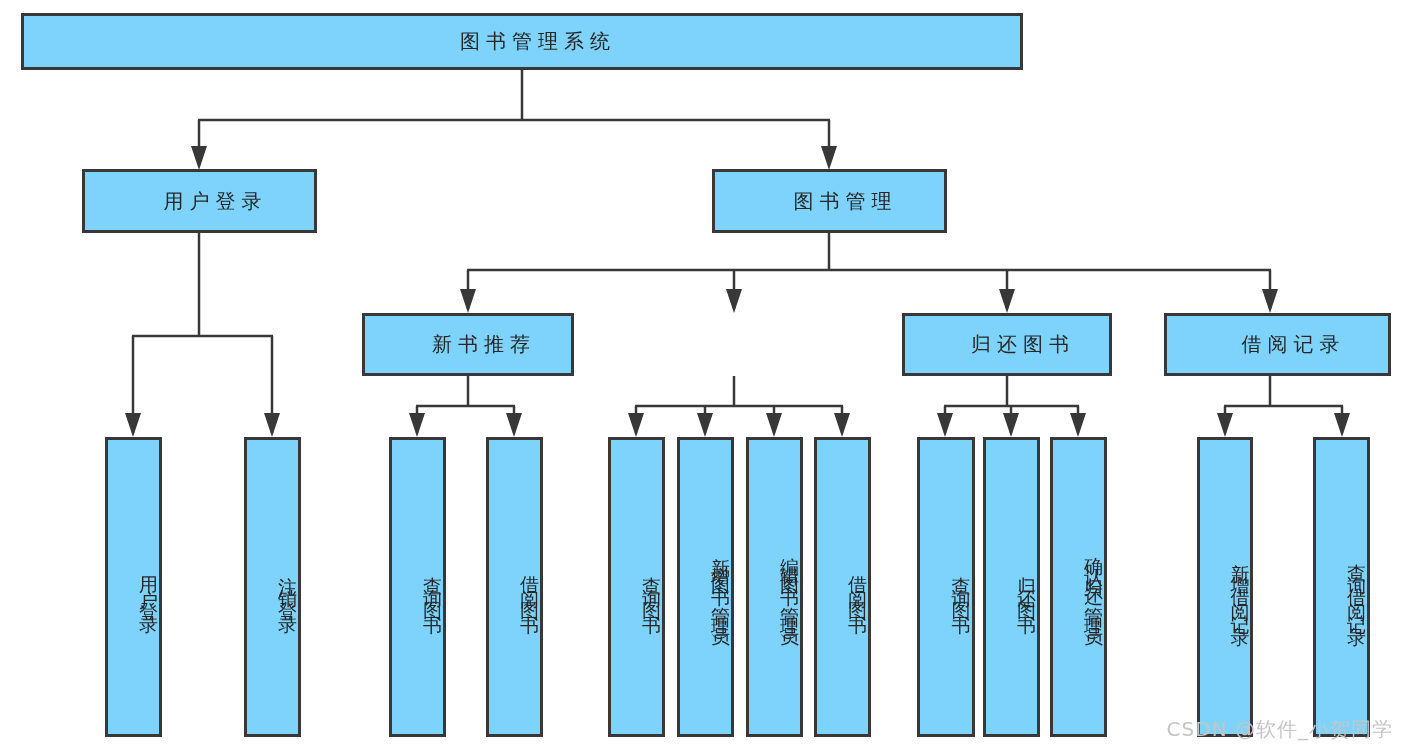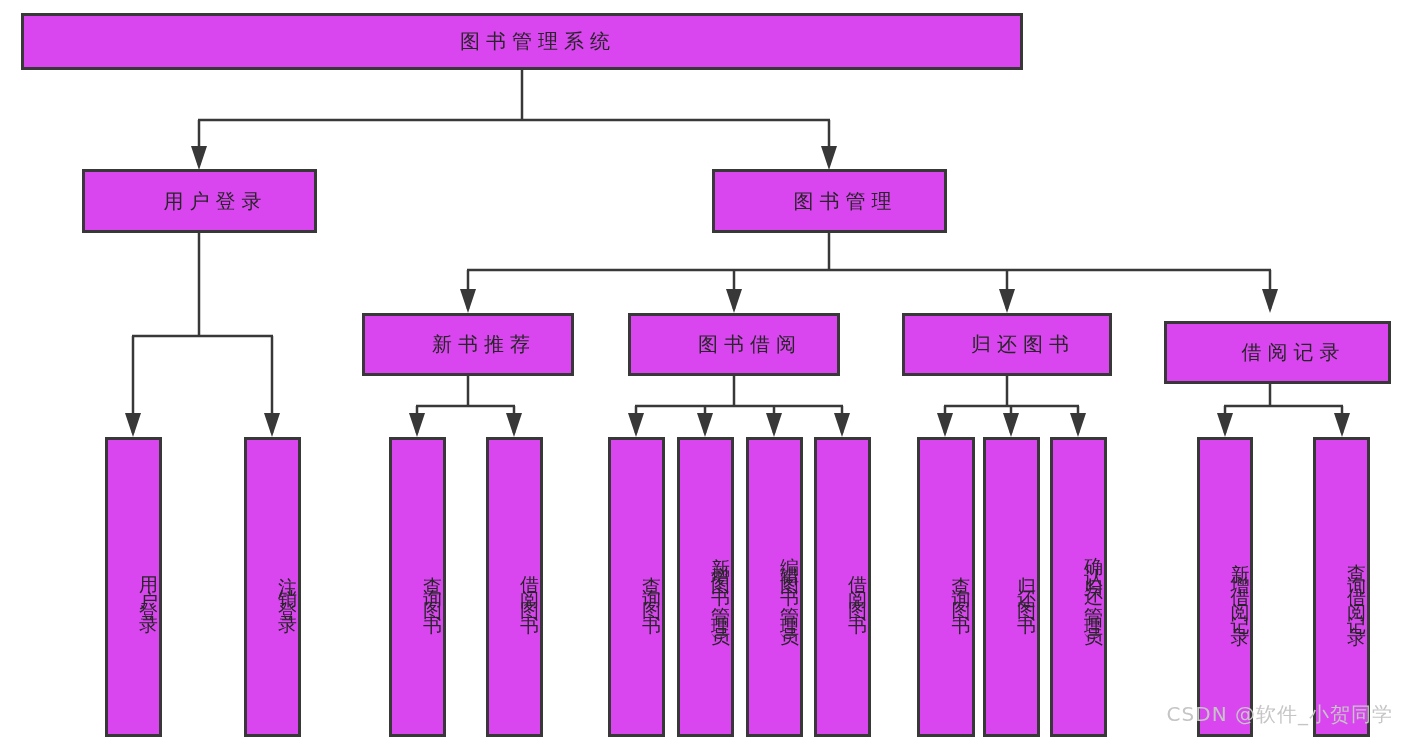--- a/index.html
+++ b/index.html
@@ -17,39 +17,39 @@
     font-family:"DejaVu Sans","Liberation Sans",sans-serif;
     color:var(--text);
     overflow:hidden;
   }
   .wires{position:absolute;left:0;top:0;width:1405px;height:747px;}
   .wires line{stroke:var(--line);stroke-width:2.5;}
   .wires polygon{fill:var(--line);}
   .box{
     position:absolute;
     box-sizing:border-box;
-    background:#d946ef;
+    background:#7dd3fc;
     border:3px solid var(--box-border);
     display:flex;align-items:center;justify-content:center;
     text-align:center;
     white-space:nowrap;
     padding-left:32px;
   }
   .h{font-size:20px;letter-spacing:6px;}
   .v{
     writing-mode:vertical-rl;
     text-orientation:mixed;
     font-size:19px;
     letter-spacing:10px;
     white-space:nowrap;
   }
   .v.short{letter-spacing:13px;}
   .watermark{
     position:absolute;
-    right:12px;bottom:19px;
+    right:12px;bottom:4px;
     font-size:20px;
     letter-spacing:1px;
     color:var(--watermark);
     z-index:5;
   }
 </style>
 </head>
 <body>
 
 <div class="stage">
@@ -115,23 +115,22 @@
     <line x1="1342" y1="406" x2="1342" y2="433"></line>
     <polygon points="1334,413 1350,413 1342,437"></polygon>
   </svg>
 
   <div class="box h" style="left:21px;top:13px;width:1002px;height:57px">图书管理系统</div>
 
   <div class="box h" style="left:82px;top:169px;width:235px;height:64px">用户登录</div>
   <div class="box h" style="left:362px;top:313px;width:212px;height:63px">新书推荐</div>
 
   <div class="box h" style="left:712px;top:169px;width:235px;height:64px">图书管理</div>
-  <div class="box h" style="left:628px;top:313px;width:212px;height:63px">图书借阅</div>
   <div class="box h" style="left:902px;top:313px;width:210px;height:63px">归还图书</div>
-  <div class="box h" style="left:1164px;top:321px;width:227px;height:63px">借阅记录</div>
+  <div class="box h" style="left:1164px;top:313px;width:227px;height:63px">借阅记录</div>
 
   <div class="box v short" style="left:105px;top:437px;width:57px;height:300px">用户登录</div>
   <div class="box v short" style="left:244px;top:437px;width:57px;height:300px">注销登录</div>
 
   <div class="box v short" style="left:389px;top:437px;width:57px;height:300px">查询图书</div>
   <div class="box v short" style="left:486px;top:437px;width:57px;height:300px">借阅图书</div>
 
   <div class="box v short" style="left:608px;top:437px;width:57px;height:300px">查询图书</div>
   <div class="box v" style="left:677px;top:437px;width:57px;height:300px">新增图书（管理员）</div>
   <div class="box v" style="left:746px;top:437px;width:57px;height:300px">编辑图书（管理员）</div>

